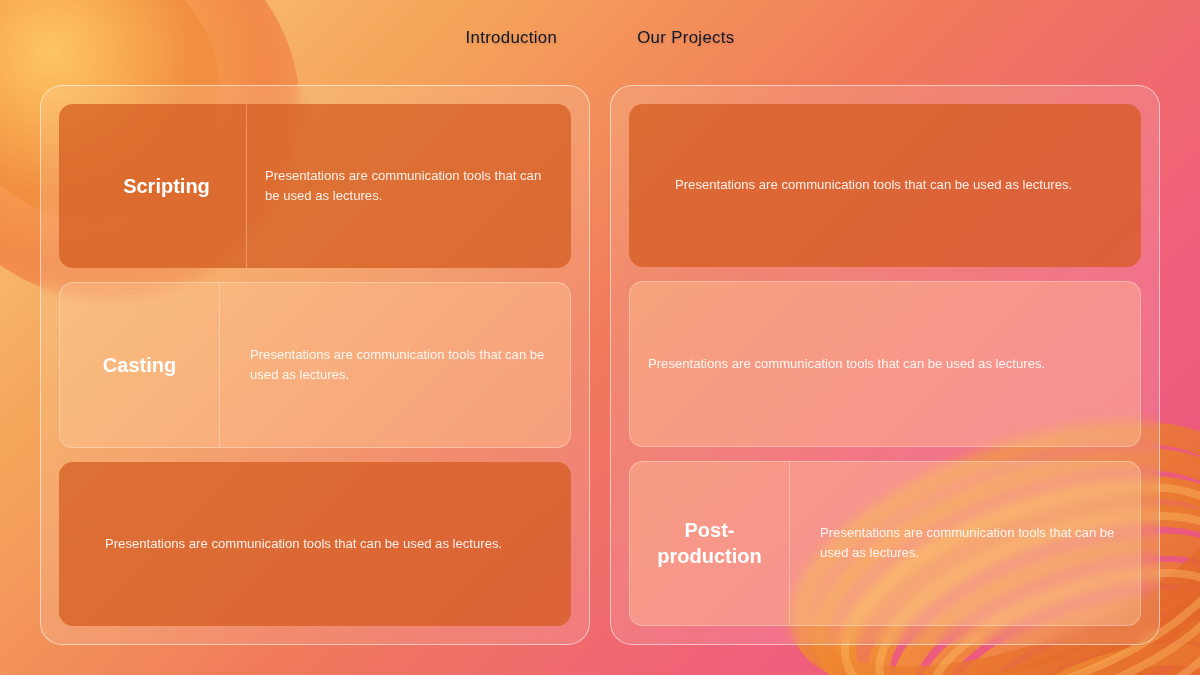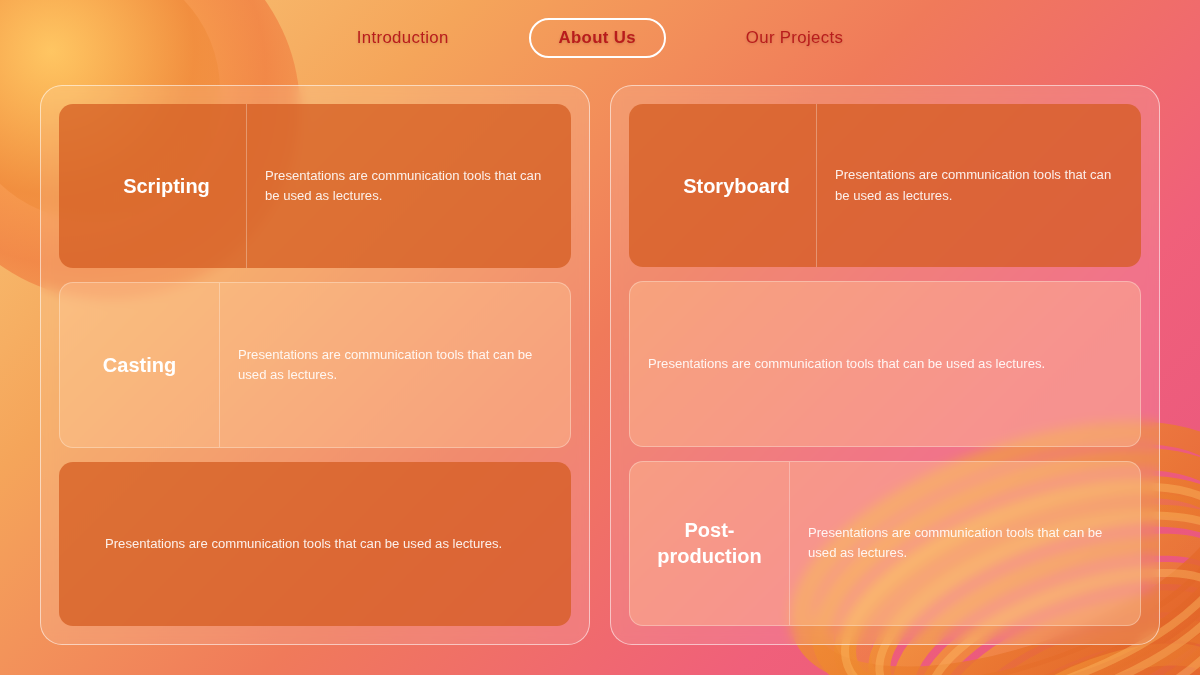--- a/index.html
+++ b/index.html
@@ -51,21 +51,21 @@
       right: 0;
       height: 75px;
       display: flex;
       align-items: center;
       justify-content: center;
       gap: 80px;
       z-index: 10;
     }
 
     .nav-item {
-      color: #b91c1c;
+      color: #0f172a;
       font-size: 1.05rem;
       font-weight: 400;
       cursor: pointer;
       text-shadow: 0 1px 3px rgba(0,0,0,0.15);
       letter-spacing: 0.02em;
     }
 
     .nav-item.active {
       border: 2px solid white;
       border-radius: 50px;
@@ -108,20 +108,21 @@
     }
 
     .card.dark {
       background: rgba(210, 90, 30, 0.72);
       padding-left: 28px;
     }
 
     .card.light {
       background: rgba(255, 200, 150, 0.38);
       border: 1px solid rgba(255,255,255,0.3);
+      gap: 12px;
     }
 
     .card-title-box {
       min-width: 160px;
       padding: 16px 18px;
       display: flex;
       align-items: center;
       justify-content: center;
       height: 100%;
       border-right: 1.5px solid rgba(255,255,255,0.3);
@@ -186,21 +187,20 @@
 
   <g fill="none" stroke="rgba(255,200,100,0.4)" stroke-width="8" stroke-linecap="round">
     <ellipse cx="280" cy="280" rx="190" ry="80" transform="rotate(-20 280 280)"></ellipse>
     <ellipse cx="260" cy="260" rx="205" ry="88" transform="rotate(-20 260 260)"></ellipse>
     <ellipse cx="300" cy="320" rx="160" ry="65" transform="rotate(-20 300 320)"></ellipse>
   </g>
 </svg>
 
 <nav>
   <span class="nav-item">Introduction</span>
-  <span class="nav-item active">About Us</span>
   <span class="nav-item">Our Projects</span>
 </nav>
 
 <div class="content">
 
   <div class="panel">
 
     <div class="card dark">
       <div class="card-title-box">
         <span class="card-title">Scripting</span>
@@ -217,23 +217,20 @@
 
     <div class="card dark">
       <div class="card-desc">Presentations are communication tools that can be used as lectures.</div>
     </div>
 
   </div>
 
   <div class="panel">
 
     <div class="card dark">
-      <div class="card-title-box">
-        <span class="card-title">Storyboard</span>
-      </div>
       <div class="card-desc">Presentations are communication tools that can be used as lectures.</div>
     </div>
 
     <div class="card light">
       <div class="card-desc">Presentations are communication tools that can be used as lectures.</div>
     </div>
 
     <div class="card light">
       <div class="card-title-box">
         <span class="card-title">Post-production</span>

